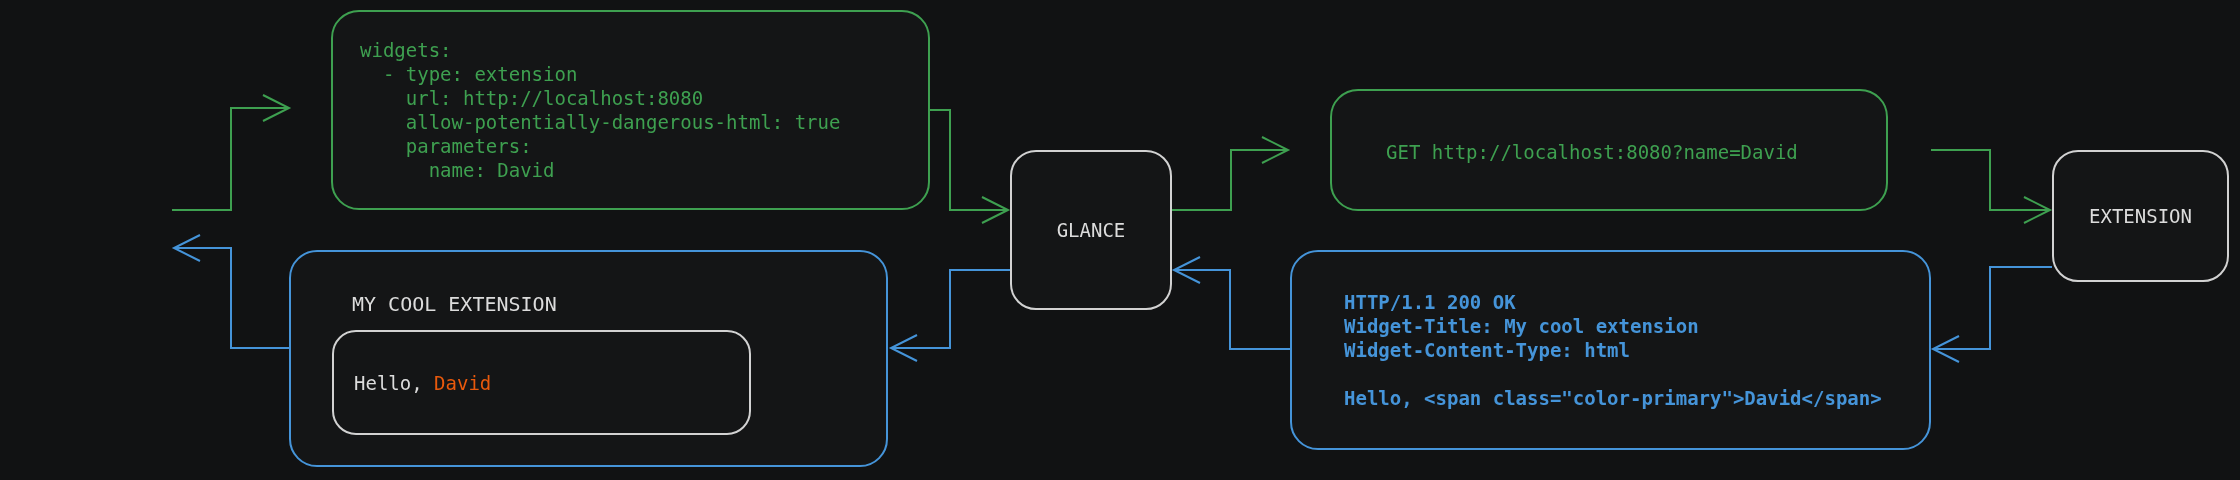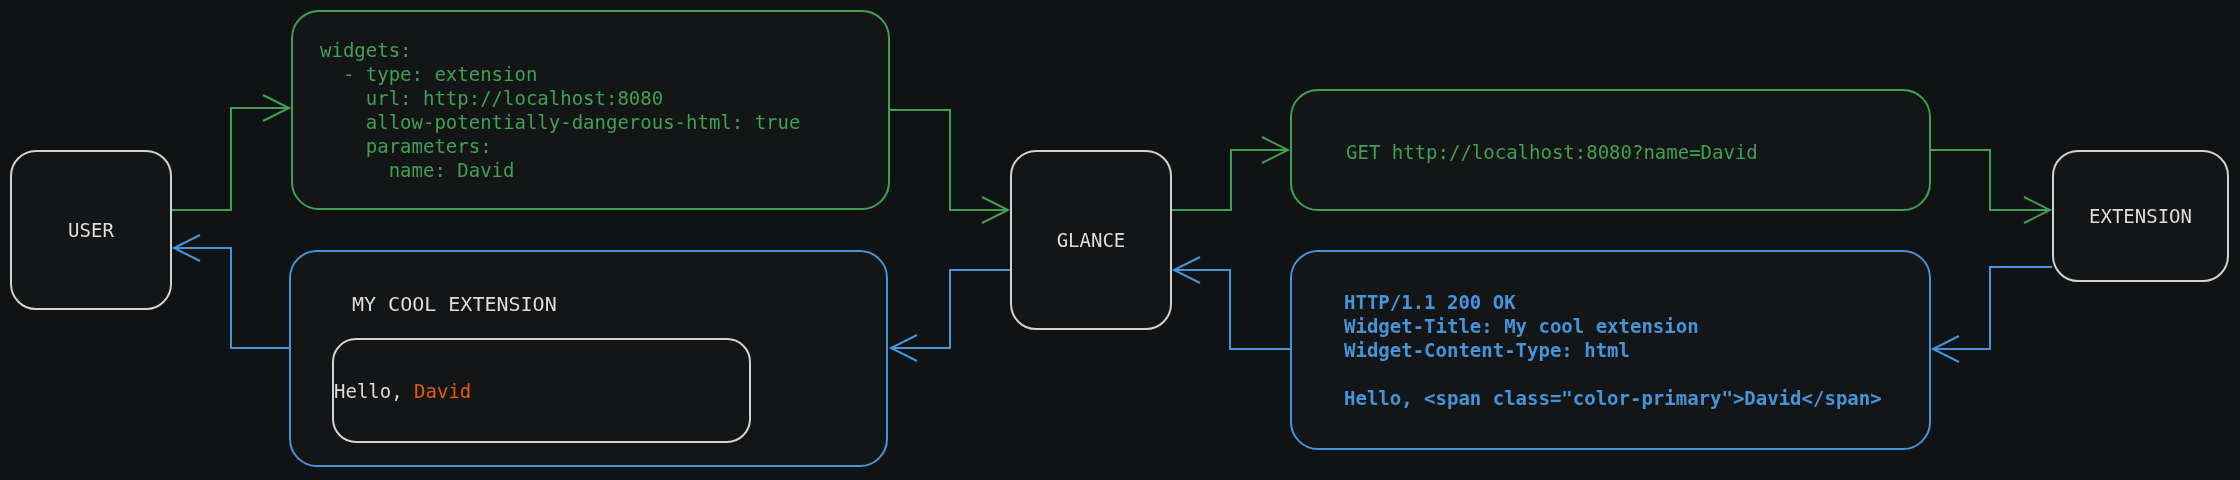--- a/index.html
+++ b/index.html
@@ -32,21 +32,21 @@
     display:flex;align-items:center;justify-content:center;
     color:var(--text_light);
     font-size:19px;
   }
   .bigbox{
     position:absolute;
     box-sizing:border-box;
     border-radius:28px;
     background:var(--box_fill);
   }
-  .bigbox.green{border:2px solid var(--green);color:var(--green);}
+  .bigbox.green{border:2px solid var(--green);color:var(--green);margin-left:40px;}
   .bigbox.blue{border:2px solid var(--blue);color:var(--blue);}
   pre.code{
     position:absolute;
     margin:0;
     font-family:inherit;
     font-size:19px;
     line-height:24px;
     white-space:pre;
   }
   .widget-title{
@@ -58,23 +58,23 @@
     white-space:pre;
   }
   .inner-box{
     position:absolute;
     left:41px;top:78px;
     width:419px;height:105px;
     box-sizing:border-box;
     border:2px solid var(--node_border);
     border-radius:24px;
     display:flex;align-items:center;
+    padding-left:20px;
     font-size:19px;
     white-space:pre;
-    margin-top:8px;
   }
   .greeting-prefix{color:var(--text_light);}
   .greeting-name{color:var(--orange);}
 </style>
 </head>
 <body>
 
 <div class="canvas">
 
   <svg class="wires" viewBox="0 0 2240 480">
@@ -107,42 +107,39 @@
     <g class="wire-blue">
       <polyline class="wire" points="1010,270 950,270 950,348 891,348"></polyline>
       <path class="wire" d="M917,335 L891,348 L917,361"></path>
     </g>
     <g class="wire-blue">
       <polyline class="wire" points="289,348 231,348 231,248 174,248"></polyline>
       <path class="wire" d="M200,235 L174,248 L200,261"></path>
     </g>
   </svg>
 
-  <div class="node" style="left:10px;top:150px;width:162px;height:160px;">
-    <span>USER</span>
-  </div>
 
-  <div class="node" style="left:1010px;top:150px;width:162px;height:180px;">
+  <div class="node" style="left:1010px;top:150px;width:162px;height:160px;">
     <span>GLANCE</span>
   </div>
 
   <div class="node" style="left:2052px;top:150px;width:177px;height:132px;">
     <span>EXTENSION</span>
   </div>
 
   <div class="bigbox green" style="left:291px;top:10px;width:599px;height:200px;">
     <pre class="code" style="left:27px;top:26px;">widgets:
   - type: extension
     url: http://localhost:8080
     allow-potentially-dangerous-html: true
     parameters:
       name: David</pre>
   </div>
 
-  <div class="bigbox green" style="left:1290px;top:89px;width:641px;height:122px;">
+  <div class="bigbox green" style="left:1290px;top:89px;width:558px;height:122px;">
     <pre class="code" style="left:54px;top:49px;">GET http://localhost:8080?name=David</pre>
   </div>
 
   <div class="bigbox blue" style="left:1290px;top:250px;width:641px;height:200px;">
     <pre class="code" style="left:52px;top:38px;font-weight:bold;">HTTP/1.1 200 OK
 Widget-Title: My cool extension
 Widget-Content-Type: html
 
 Hello, &lt;span class="color-primary"&gt;David&lt;/span&gt;</pre>
   </div>

